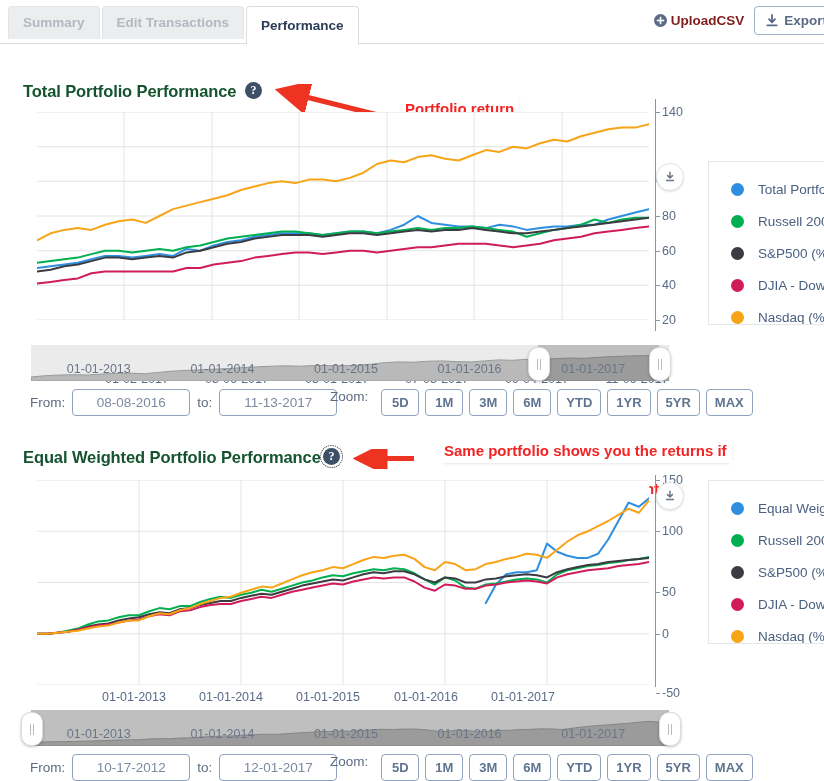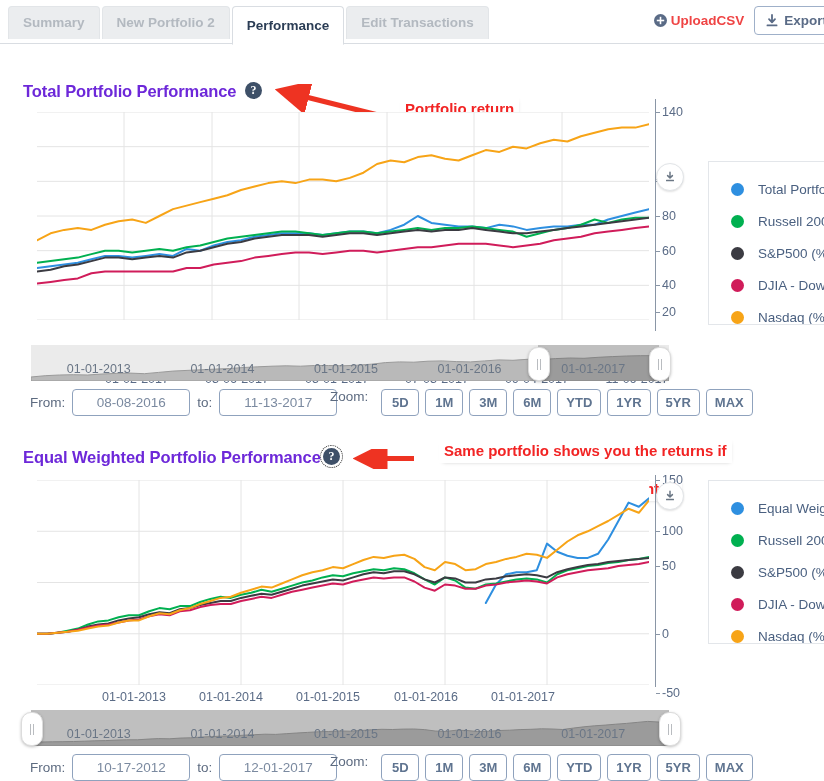--- a/index.html
+++ b/index.html
@@ -21,38 +21,38 @@
     border-top-left-radius:4px;border-top-right-radius:4px;
     white-space:nowrap;cursor:pointer;position:relative;
   }
   .tab.active{
     background:#ffffff;color:#2b3d55;height:37px;line-height:37px;
     border:1px solid #d9dde2;border-bottom:1px solid #fff;z-index:3;
     margin-bottom:-1px;
   }
   .topright{position:absolute;right:0;top:6px;display:flex;align-items:center;gap:10px;padding-right:0;}
   .uploadcsv{
-    display:flex;align-items:center;gap:4px;color:#ef4444;font-size:13.5px;font-weight:bold;
+    display:flex;align-items:center;gap:4px;color:#7f1d1d;font-size:13.5px;font-weight:bold;
     cursor:pointer;white-space:nowrap;
   }
   .exportbtn{
     display:flex;align-items:center;gap:5px;color:#5a6b86;font-size:13.5px;font-weight:bold;
     border:1px solid #9fb0c9;border-radius:4px;padding:6px 10px;background:#fff;cursor:pointer;
     white-space:nowrap;
   }
   .ic{display:inline-block;line-height:1;}
   .ic svg{display:block;}
 
   
   .section{position:absolute;left:0;width:824px;}
   .sec1{top:44px;height:375px;}
   .sec2{top:425px;height:356px;}
 
   .sectitle{
-    position:absolute;left:23px;font-size:16.5px;font-weight:bold;color:#6d28d9;
+    position:absolute;left:23px;font-size:16.5px;font-weight:bold;color:#14532d;
     white-space:nowrap;letter-spacing:-0.1px;
   }
   .helpbadge{
     position:absolute;width:17px;height:17px;border-radius:50%;
     background:#3e5068;color:#fff;font-size:12px;font-weight:bold;
     text-align:center;line-height:17px;cursor:pointer;font-family:"Liberation Serif",serif;
   }
   .helpbadge.dotted{outline:1px dotted #333;outline-offset:2px;}
 
   
@@ -121,23 +121,22 @@
   }
 </style>
 </head>
 <body>
 
 <div class="app">
 
   <div class="tabbar">
     <div class="tabs">
       <div class="tab">Summary</div>
-      <div class="tab">New Portfolio 2</div>
+      <div class="tab">Edit Transactions</div>
       <div class="tab active">Performance</div>
-      <div class="tab">Edit Transactions</div>
     </div>
     <div class="topright">
       <div class="uploadcsv">
         <span class="ic">
           <svg width="13" height="13" viewBox="0 0 13 13">
               <circle cx="6.5" cy="6.5" r="6.5" fill="#5a6b86"></circle>
               <rect x="5.7" y="2.8" width="1.6" height="7.4" fill="#fff"></rect>
               <rect x="2.8" y="5.7" width="7.4" height="1.6" fill="#fff"></rect>
             </svg>
         </span>
@@ -193,21 +192,21 @@
             <path d="M0.0 156.0 L13.6 154.3 L27.2 152.5 L40.8 150.8 L54.4 147.3 L68.0 143.9 L81.6 143.9 L95.2 145.6 L108.8 143.9 L122.4 142.1 L136.0 143.9 L149.6 136.9 L163.2 138.7 L176.8 133.5 L190.4 130.0 L204.0 128.3 L217.6 124.8 L231.2 123.1 L244.8 121.3 L258.4 121.3 L272.0 121.3 L285.6 123.1 L299.2 121.3 L312.8 119.6 L326.4 119.6 L340.0 121.3 L353.6 117.9 L367.2 112.7 L380.8 104.0 L394.4 110.9 L408.0 112.7 L421.6 114.4 L435.2 114.4 L448.8 116.1 L462.4 112.7 L476.0 114.4 L489.6 117.9 L503.2 116.1 L516.8 114.4 L530.4 114.4 L544.0 112.7 L557.6 112.7 L571.2 107.5 L584.8 104.0 L598.4 100.5 L612.0 97.1 " fill="none" stroke="#2e8fe0" stroke-width="2" stroke-linejoin="round" stroke-linecap="round"></path>
             <path d="M0.0 150.8 L13.6 149.1 L27.2 147.3 L40.8 145.6 L54.4 142.1 L68.0 138.7 L81.6 138.7 L95.2 140.4 L108.8 138.7 L122.4 136.9 L136.0 138.7 L149.6 135.2 L163.2 133.5 L176.8 130.0 L190.4 126.5 L204.0 124.8 L217.6 123.1 L231.2 121.3 L244.8 119.6 L258.4 119.6 L272.0 121.3 L285.6 123.1 L299.2 121.3 L312.8 119.6 L326.4 119.6 L340.0 121.3 L353.6 119.6 L367.2 117.9 L380.8 116.1 L394.4 117.9 L408.0 116.1 L421.6 116.1 L435.2 114.4 L448.8 116.1 L462.4 117.9 L476.0 119.6 L489.6 124.8 L503.2 121.3 L516.8 117.9 L530.4 116.1 L544.0 112.7 L557.6 107.5 L571.2 110.9 L584.8 107.5 L598.4 105.7 L612.0 105.7 " fill="none" stroke="#00b050" stroke-width="2" stroke-linejoin="round" stroke-linecap="round"></path>
             <path d="M0.0 159.5 L13.6 157.7 L27.2 154.3 L40.8 152.5 L54.4 149.1 L68.0 145.6 L81.6 145.6 L95.2 147.3 L108.8 145.6 L122.4 143.9 L136.0 145.6 L149.6 140.4 L163.2 138.7 L176.8 135.2 L190.4 131.7 L204.0 130.0 L217.6 126.5 L231.2 124.8 L244.8 123.1 L258.4 123.1 L272.0 123.1 L285.6 124.8 L299.2 123.1 L312.8 121.3 L326.4 121.3 L340.0 123.1 L353.6 121.3 L367.2 119.6 L380.8 117.9 L394.4 119.6 L408.0 117.9 L421.6 117.9 L435.2 116.1 L448.8 117.9 L462.4 119.6 L476.0 121.3 L489.6 121.3 L503.2 119.6 L516.8 117.9 L530.4 116.1 L544.0 114.4 L557.6 112.7 L571.2 110.9 L584.8 109.2 L598.4 107.5 L612.0 105.7 " fill="none" stroke="#3b3b42" stroke-width="2" stroke-linejoin="round" stroke-linecap="round"></path>
             <path d="M0.0 171.6 L13.6 169.9 L27.2 168.1 L40.8 166.4 L54.4 161.2 L68.0 159.5 L81.6 159.5 L95.2 159.5 L108.8 159.5 L122.4 159.5 L136.0 159.5 L149.6 156.0 L163.2 156.0 L176.8 152.5 L190.4 150.8 L204.0 149.1 L217.6 145.6 L231.2 143.9 L244.8 142.1 L258.4 140.4 L272.0 140.4 L285.6 142.1 L299.2 140.4 L312.8 138.7 L326.4 138.7 L340.0 140.4 L353.6 138.7 L367.2 136.9 L380.8 135.2 L394.4 135.2 L408.0 133.5 L421.6 131.7 L435.2 131.7 L448.8 131.7 L462.4 133.5 L476.0 135.2 L489.6 133.5 L503.2 131.7 L516.8 128.3 L530.4 126.5 L544.0 124.8 L557.6 121.3 L571.2 119.6 L584.8 117.9 L598.4 116.1 L612.0 114.4 " fill="none" stroke="#d01c5a" stroke-width="2" stroke-linejoin="round" stroke-linecap="round"></path>
             <path d="M0.0 128.3 L13.6 121.3 L27.2 117.9 L40.8 116.1 L54.4 117.9 L68.0 112.7 L81.6 109.2 L95.2 107.5 L108.8 110.9 L122.4 104.0 L136.0 97.1 L149.6 93.6 L163.2 90.1 L176.8 86.7 L190.4 83.2 L204.0 78.0 L217.6 74.5 L231.2 71.1 L244.8 69.3 L258.4 71.1 L272.0 67.6 L285.6 67.6 L299.2 69.3 L312.8 65.9 L326.4 60.7 L340.0 52.0 L353.6 48.5 L367.2 50.3 L380.8 45.1 L394.4 43.3 L408.0 46.8 L421.6 48.5 L435.2 43.3 L448.8 38.1 L462.4 39.9 L476.0 34.7 L489.6 36.4 L503.2 31.2 L516.8 27.7 L530.4 29.5 L544.0 24.3 L557.6 20.8 L571.2 17.3 L584.8 15.6 L598.4 15.6 L612.0 12.1 " fill="none" stroke="#f7a417" stroke-width="2" stroke-linejoin="round" stroke-linecap="round"></path>
           </svg>
       </div>
 
       <div class="yline" style="left:655px;top:55px;height:232px;"></div>
       <div class="yaxis" id="yaxis-0" style="left:662px;top:0;">
-          <div class="ytick" style="top: 268px;">20<i></i></div>
+          <div class="ytick" style="top: 276px;">20<i></i></div>
           <div class="ytick" style="top: 241.333px;">40<i></i></div>
           <div class="ytick" style="top: 206.667px;">60<i></i></div>
           <div class="ytick" style="top: 172px;">80<i></i></div>
           <div class="ytick" style="top: 137.333px;">100<i></i></div>
           <div class="ytick" style="top: 102.667px; margin-top: 32px;">120<i></i></div>
           <div class="ytick" style="top: 68px;">140<i></i></div>
         </div>
 
       <div class="dlbtn" style="left:656px;top:119px;">
         <span class="ic">
@@ -328,21 +327,21 @@
             <path d="M0.0 153.8 L10.2 153.8 L20.4 152.7 L30.6 151.7 L40.8 149.7 L51.0 146.6 L61.2 144.5 L71.4 143.5 L81.6 140.4 L91.8 138.4 L102.0 137.3 L112.2 134.3 L122.4 132.2 L132.6 133.3 L142.8 129.2 L153.0 128.1 L163.2 125.0 L173.4 123.0 L183.6 121.0 L193.8 121.0 L204.0 117.9 L214.2 115.8 L224.4 113.8 L234.6 114.8 L244.8 111.7 L255.0 108.7 L265.2 105.6 L275.4 103.5 L285.6 101.5 L295.8 99.4 L306.0 100.5 L316.2 97.4 L326.4 94.3 L336.6 92.2 L346.8 93.3 L357.0 91.2 L367.2 91.2 L377.4 94.3 L387.6 99.4 L397.8 102.5 L408.0 97.4 L418.2 98.4 L428.4 102.5 L438.6 102.5 L448.8 99.4 L459.0 98.4 L469.2 96.3 L479.4 95.3 L489.6 94.3 L499.8 95.3 L510.0 97.4 L520.2 92.2 L530.4 89.2 L540.6 87.1 L550.8 85.1 L561.0 84.1 L571.2 82.0 L581.4 81.0 L591.6 80.0 L601.8 78.9 L612.0 77.9 " fill="none" stroke="#3b3b42" stroke-width="2" stroke-linejoin="round" stroke-linecap="round"></path>
             <path d="M0.0 153.8 L10.2 153.8 L20.4 152.7 L30.6 151.7 L40.8 149.7 L51.0 147.6 L61.2 145.6 L71.4 144.5 L81.6 142.5 L91.8 140.4 L102.0 139.4 L112.2 136.3 L122.4 134.3 L132.6 135.3 L142.8 131.2 L153.0 130.2 L163.2 127.1 L173.4 125.0 L183.6 124.0 L193.8 124.0 L204.0 121.0 L214.2 118.9 L224.4 116.8 L234.6 117.9 L244.8 114.8 L255.0 111.7 L265.2 109.7 L275.4 107.6 L285.6 105.6 L295.8 103.5 L306.0 104.5 L316.2 101.5 L326.4 99.4 L336.6 97.4 L346.8 98.4 L357.0 97.4 L367.2 97.4 L377.4 101.5 L387.6 107.6 L397.8 110.7 L408.0 104.5 L418.2 105.6 L428.4 108.7 L438.6 108.7 L448.8 105.6 L459.0 104.5 L469.2 102.5 L479.4 101.5 L489.6 100.5 L499.8 101.5 L510.0 103.5 L520.2 97.4 L530.4 94.3 L540.6 92.2 L550.8 90.2 L561.0 89.2 L571.2 88.2 L581.4 86.1 L591.6 85.1 L601.8 84.1 L612.0 82.0 " fill="none" stroke="#d01c5a" stroke-width="2" stroke-linejoin="round" stroke-linecap="round"></path>
             <path d="M0.0 153.8 L10.2 153.8 L20.4 152.7 L30.6 151.7 L40.8 150.7 L51.0 148.6 L61.2 146.6 L71.4 145.6 L81.6 142.5 L91.8 140.4 L102.0 140.4 L112.2 136.3 L122.4 133.3 L132.6 134.3 L142.8 130.2 L153.0 128.1 L163.2 124.0 L173.4 121.0 L183.6 117.9 L193.8 116.8 L204.0 112.8 L214.2 109.7 L224.4 106.6 L234.6 107.6 L244.8 103.5 L255.0 99.4 L265.2 95.3 L275.4 92.2 L285.6 90.2 L295.8 87.1 L306.0 88.2 L316.2 84.1 L326.4 80.0 L336.6 76.9 L346.8 77.9 L357.0 75.8 L367.2 74.8 L377.4 78.9 L387.6 87.1 L397.8 90.2 L408.0 82.0 L418.2 84.1 L428.4 90.2 L438.6 89.2 L448.8 84.1 L459.0 82.0 L469.2 78.9 L479.4 76.9 L489.6 73.8 L499.8 74.8 L510.0 77.9 L520.2 69.7 L530.4 61.5 L540.6 55.3 L550.8 51.3 L561.0 46.1 L571.2 41.0 L581.4 34.8 L591.6 28.7 L601.8 32.8 L612.0 20.5 " fill="none" stroke="#f7a417" stroke-width="2" stroke-linejoin="round" stroke-linecap="round"></path>
           </svg>
       </div>
 
       <div class="yline" style="left:655px;top:50px;height:212px;"></div>
       <div class="yaxis" id="yaxis-1" style="left:662px;top:0;">
           <div class="ytick" style="top: 268px;">-50<i></i></div>
           <div class="ytick" style="top: 208.75px;">0<i></i></div>
-          <div class="ytick" style="top: 141px;">50<i></i></div>
+          <div class="ytick" style="top: 167px;">50<i></i></div>
           <div class="ytick" style="top: 106.25px;">100<i></i></div>
           <div class="ytick" style="top: 55px;">150<i></i></div>
         </div>
 
       <div class="dlbtn" style="left:656px;top:57px;">
         <span class="ic">
           <svg width="12" height="12" viewBox="0 0 12 12">
               <path d="M6 1.2v5.1M3.6 4.6L6 7.0l2.4-2.4" stroke="#6b7785" stroke-width="1.5" fill="none" stroke-linecap="round" stroke-linejoin="round"></path>
               <rect x="2" y="8.8" width="8" height="1.5" rx=".4" fill="#6b7785"></rect>
             </svg>

